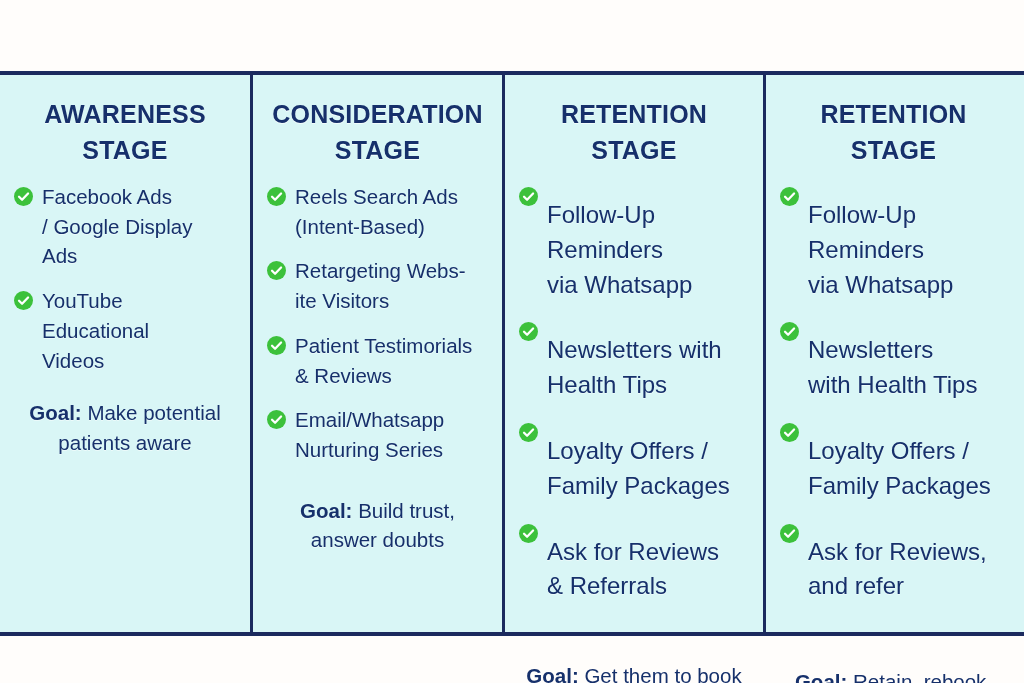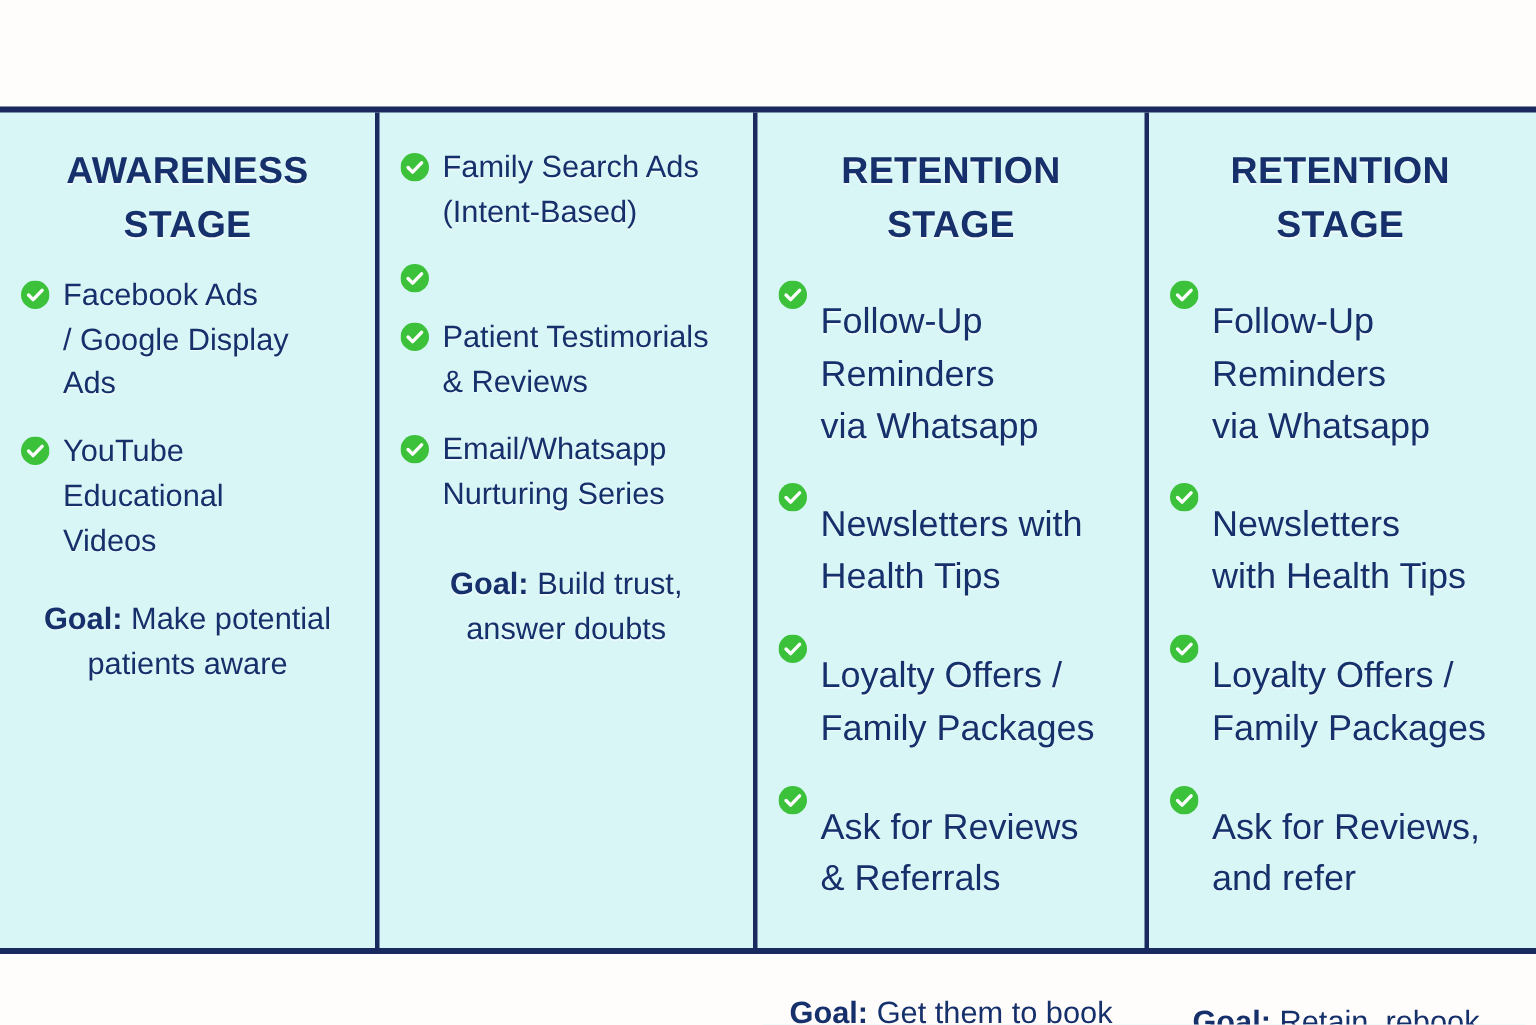--- a/index.html
+++ b/index.html
@@ -145,38 +145,42 @@
 Videos</span>
         </li>
       </ul>
       <div class="goal">
         <span class="goal-label">Goal:</span>
         <span> Make potential patients aware</span>
       </div>
     </div>
 
     <div class="stage-col c2">
+      <div class="stage-title">CONSIDERATION
+STAGE</div>
       <ul class="items">
         <li class="item">
           <span class="check-icon">
             <svg viewBox="0 0 20 20">
                 <circle cx="10" cy="10" r="10" fill="#3cc13b"></circle>
                 <path d="M5.3 10.2 L8.5 13.4 L14.8 6.9" fill="none" stroke="#ffffff" stroke-width="2.4" stroke-linecap="round" stroke-linejoin="round"></path>
               </svg>
           </span>
-          <span class="item-text">Family Search Ads
+          <span class="item-text">Reels Search Ads
 (Intent-Based)</span>
         </li>
         <li class="item">
           <span class="check-icon">
             <svg viewBox="0 0 20 20">
                 <circle cx="10" cy="10" r="10" fill="#3cc13b"></circle>
                 <path d="M5.3 10.2 L8.5 13.4 L14.8 6.9" fill="none" stroke="#ffffff" stroke-width="2.4" stroke-linecap="round" stroke-linejoin="round"></path>
               </svg>
           </span>
+          <span class="item-text">Retargeting Webs-
+ite Visitors</span>
         </li>
         <li class="item">
           <span class="check-icon">
             <svg viewBox="0 0 20 20">
                 <circle cx="10" cy="10" r="10" fill="#3cc13b"></circle>
                 <path d="M5.3 10.2 L8.5 13.4 L14.8 6.9" fill="none" stroke="#ffffff" stroke-width="2.4" stroke-linecap="round" stroke-linejoin="round"></path>
               </svg>
           </span>
           <span class="item-text">Patient Testimorials
 &amp; Reviews</span>

